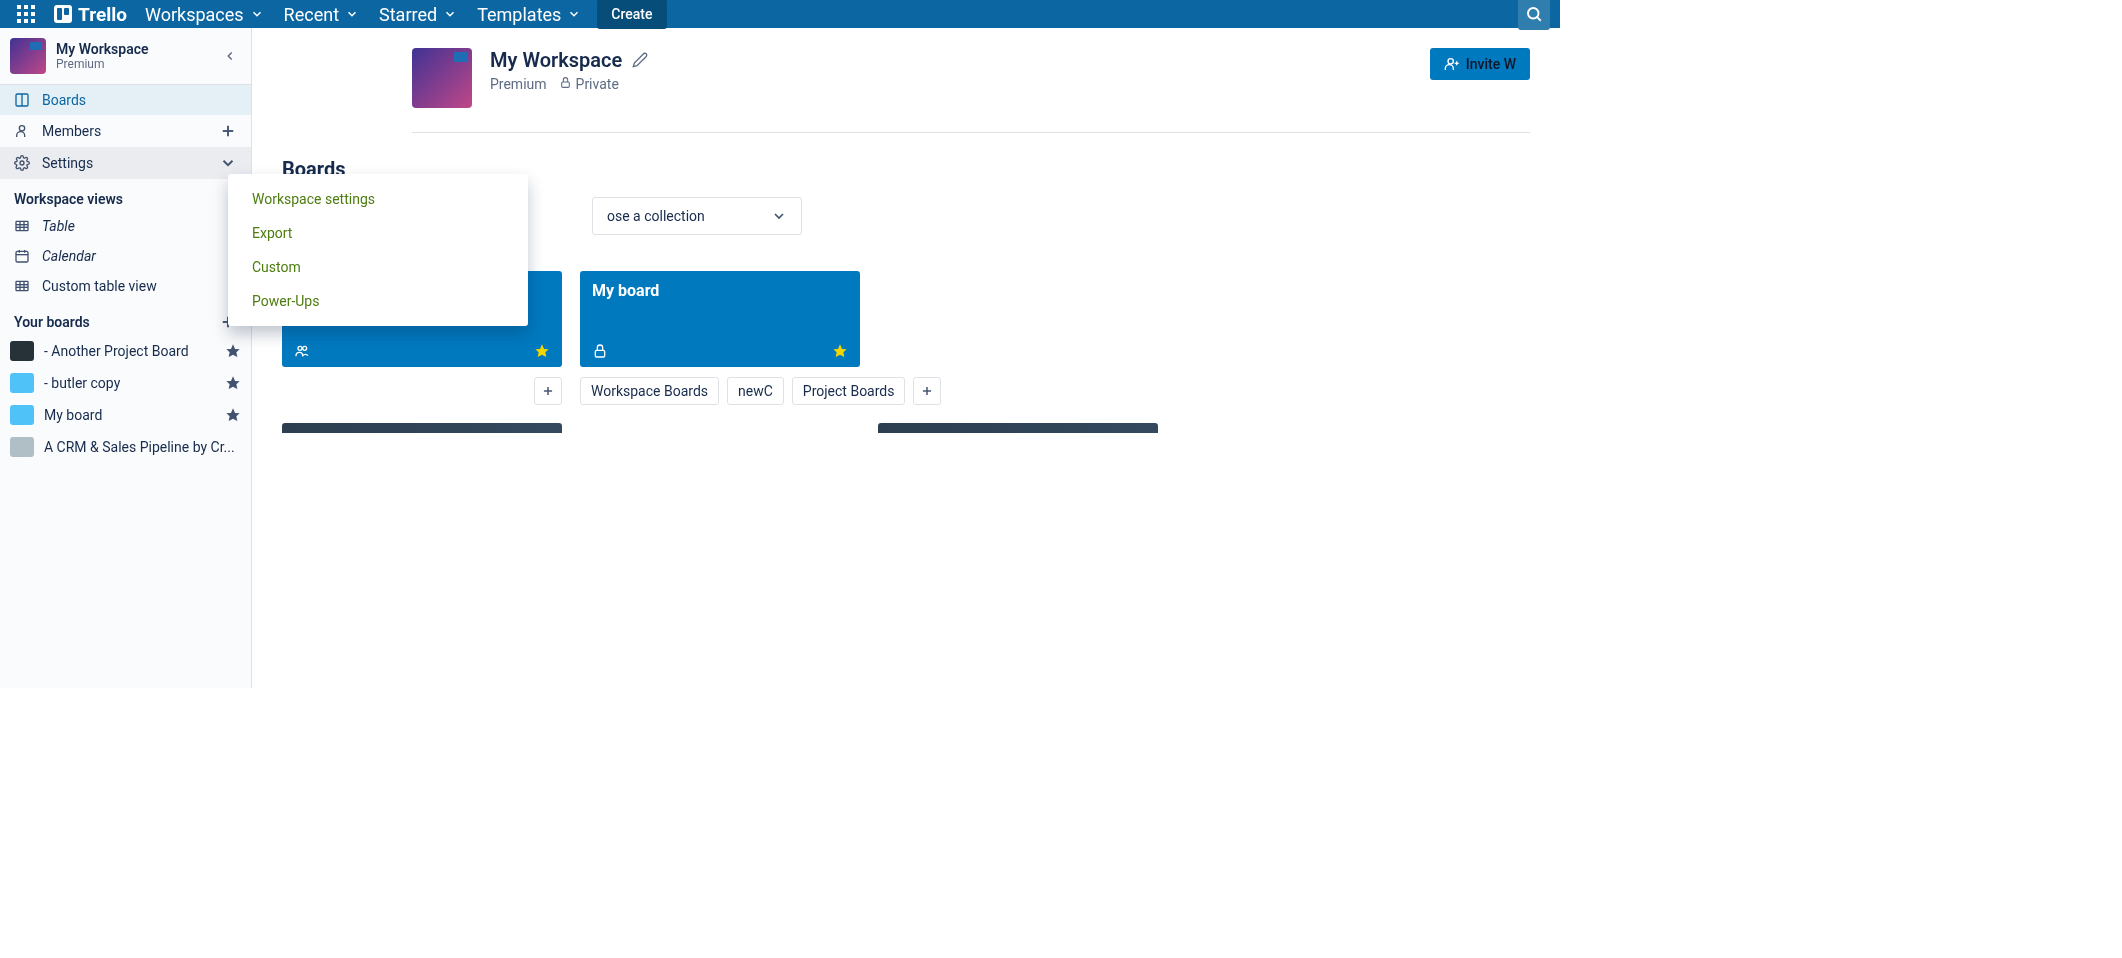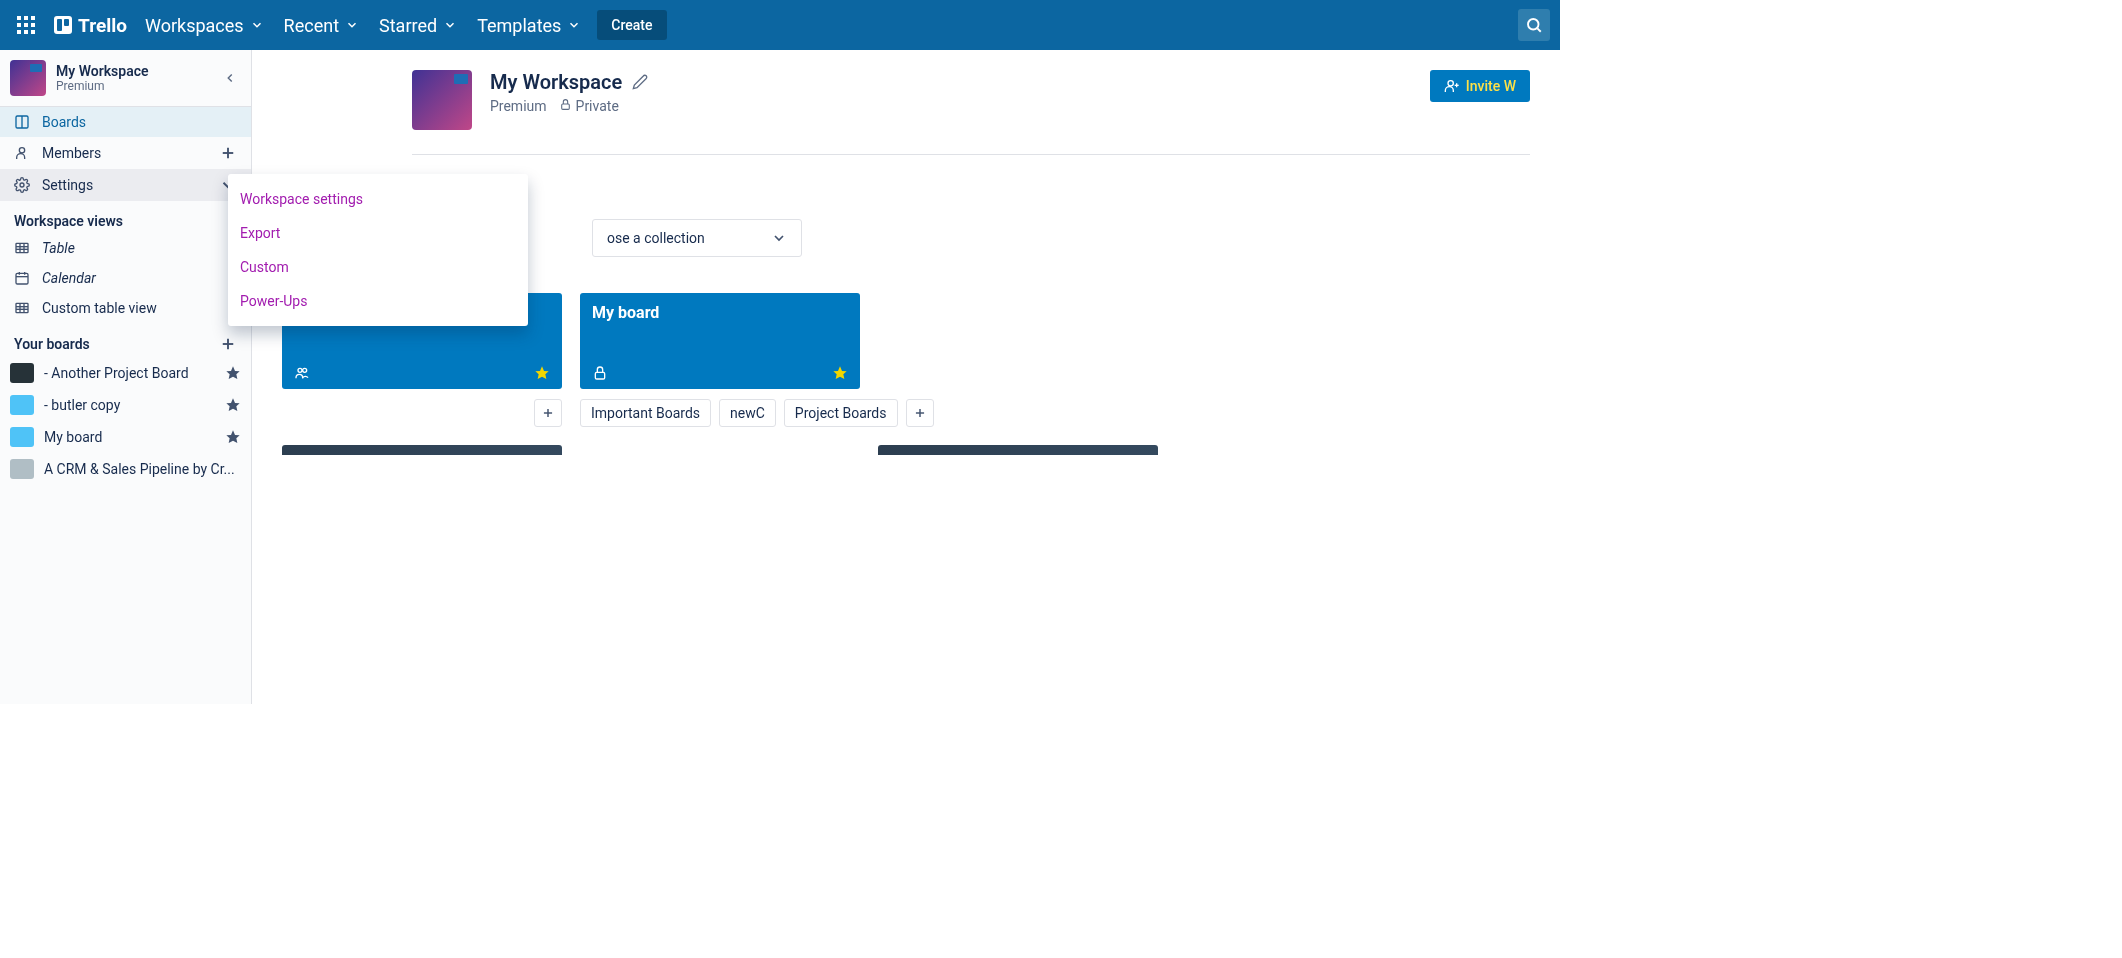--- a/index.html
+++ b/index.html
@@ -1,18 +1,18 @@
 <!DOCTYPE html>
 <html><head>
 <meta charset="utf-8">
 <style>
 * { margin: 0; padding: 0; box-sizing: border-box; font-family: -apple-system, BlinkMacSystemFont, 'Segoe UI', Roboto, sans-serif; }
 body { background: #fff; overflow: hidden; width: 1560px; height: 704px; }
 
-.header { background: #0c66a1; height: 50px; display: flex; align-items: center; padding: 0 6px; color: #fff; }
+.header { background: #0c66a1; height: 28px; display: flex; align-items: center; padding: 0 6px; color: #fff; }
 .apps-icon { width: 24px; height: 24px; margin: 0 8px; cursor: pointer; display: flex; align-items: center; justify-content: center; }
 .logo { display: flex; align-items: center; padding: 0 8px; cursor: pointer; }
 .logo-icon { width: 18px; height: 18px; background: #fff; border-radius: 3px; margin-right: 6px; position: relative; display: flex; padding: 3px; gap: 2px; }
 .logo-icon::before, .logo-icon::after { content: ''; background: #0c66a1; border-radius: 1px; flex: 1; }
 .logo-icon::after { height: 60%; }
 .logo-text { font-size: 19px; font-weight: 700; }
 .nav-btn { padding: 6px 10px; display: flex; align-items: center; gap: 6px; cursor: pointer; font-size: 18px; font-weight: 400; border-radius: 3px; text-align: center; }
 .chevron { width: 14px; height: 14px; }
 .create-btn { background: #064d7a; padding: 7px 14px; border-radius: 3px; font-size: 14px; font-weight: 500; cursor: pointer; margin-left: 6px; }
 .spacer { flex: 1; }
@@ -40,39 +40,39 @@
 .board-thumb { width: 24px; height: 20px; border-radius: 3px; flex-shrink: 0; }
 .board-name { flex: 1; white-space: nowrap; overflow: hidden; text-overflow: ellipsis; }
 .star-icon { width: 16px; height: 16px; flex-shrink: 0; }
 
 .content { flex: 1; padding: 20px 30px; overflow-y: auto; position: relative; }
 .content-header { display: flex; align-items: flex-start; gap: 18px; padding-bottom: 24px; border-bottom: 1px solid #dfe1e6; margin-left: 130px; }
 .ws-avatar-lg { width: 60px; height: 60px; border-radius: 4px; background: linear-gradient(135deg, #403294, #c04788); position: relative; }
 .ws-title { font-size: 20px; font-weight: 600; color: #172b4d; display: flex; align-items: center; gap: 10px; }
 .ws-meta { display: flex; align-items: center; gap: 12px; color: #5e6c84; font-size: 14px; margin-top: 4px; }
 .edit-icon { cursor: pointer; }
-.invite-btn { margin-left: auto; background: #0079bf; color: #fde047; padding: 8px 14px; border-radius: 3px; font-size: 14px; font-weight: 500; cursor: pointer; display: flex; align-items: center; gap: 6px; }
+.invite-btn { margin-left: auto; background: #0079bf; color: #0f172a; padding: 8px 14px; border-radius: 3px; font-size: 14px; font-weight: 500; cursor: pointer; display: flex; align-items: center; gap: 6px; }
 
 .boards-heading { font-size: 20px; font-weight: 700; color: #172b4d; margin: 24px 0 16px; }
 .collection-select { border: 1px solid #dfe1e6; border-radius: 3px; padding: 10px 14px; display: flex; align-items: center; justify-content: space-between; width: 210px; margin-left: 310px; color: #172b4d; font-size: 14px; cursor: pointer; gap: 8px; }
 
 .boards-grid { display: flex; gap: 18px; margin-top: 36px; }
 .board-card { width: 280px; height: 96px; border-radius: 3px; cursor: pointer; padding: 10px 12px; position: relative; }
 .board-card.create { background: #ebecf0; display: flex; align-items: center; justify-content: center; color: #5e6c84; font-size: 14px; }
 .board-card.blue { background: #0079bf; color: #fff; }
 .board-card-title { font-size: 16px; font-weight: 700; }
 .board-card-footer { position: absolute; bottom: 8px; left: 12px; right: 12px; display: flex; align-items: center; justify-content: space-between; }
 .board-footer-icon { width: 16px; height: 16px; }
 
 .board-tags { display: flex; gap: 8px; margin-top: 10px; justify-content: flex-end; align-items: center; }
 .tag-add { border: 1px solid #dfe1e6; width: 28px; height: 28px; border-radius: 3px; display: flex; align-items: center; justify-content: center; cursor: pointer; }
 .tag { border: 1px solid #dfe1e6; padding: 5px 10px; border-radius: 3px; font-size: 14px; color: #172b4d; cursor: pointer; }
 
 .dropdown { position: absolute; background: #fff; border-radius: 3px; box-shadow: 0 8px 16px rgba(9,30,66,0.25); width: 300px; padding: 8px 0; z-index: 100; left: 228px; top: 174px; }
-.dropdown-item { padding: 9px 12px; font-size: 14px; color: #a21caf; cursor: pointer; }
+.dropdown-item { padding: 9px 24px; font-size: 14px; color: #4d7c0f; cursor: pointer; }
 
 .next-row { display: flex; gap: 18px; margin-top: 18px; }
 .board-card-img { width: 280px; height: 10px; border-radius: 3px 3px 0 0; background: linear-gradient(90deg, #2c3e50, #34495e); }
 
 svg { display: block; }
 </style>
 </head>
 <body>
 
 <div class="header">
@@ -318,21 +318,21 @@
             <svg class="board-footer-icon" viewBox="0 0 24 24" fill="none" stroke="#fff" stroke-width="2">
                 <rect x="5" y="11" width="14" height="10" rx="2"></rect>
                 <path d="M8 11V7a4 4 0 118 0v4"></path>
               </svg>
             <svg class="board-footer-icon" viewBox="0 0 24 24" fill="#f2d600">
                 <polygon points="12 2 15 9 22 9.3 17 14 18.5 21 12 17.5 5.5 21 7 14 2 9.3 9 9"></polygon>
               </svg>
           </div>
         </div>
         <div class="board-tags">
-          <div class="tag">Important Boards</div>
+          <div class="tag">Workspace Boards</div>
           <div class="tag">newC</div>
           <div class="tag">Project Boards</div>
           <div class="tag-add">
             <svg width="14" height="14" viewBox="0 0 24 24" fill="none" stroke="#42526e" stroke-width="2.5">
                 <line x1="12" y1="5" x2="12" y2="19"></line>
                 <line x1="5" y1="12" x2="19" y2="12"></line>
               </svg>
           </div>
         </div>
       </div>

